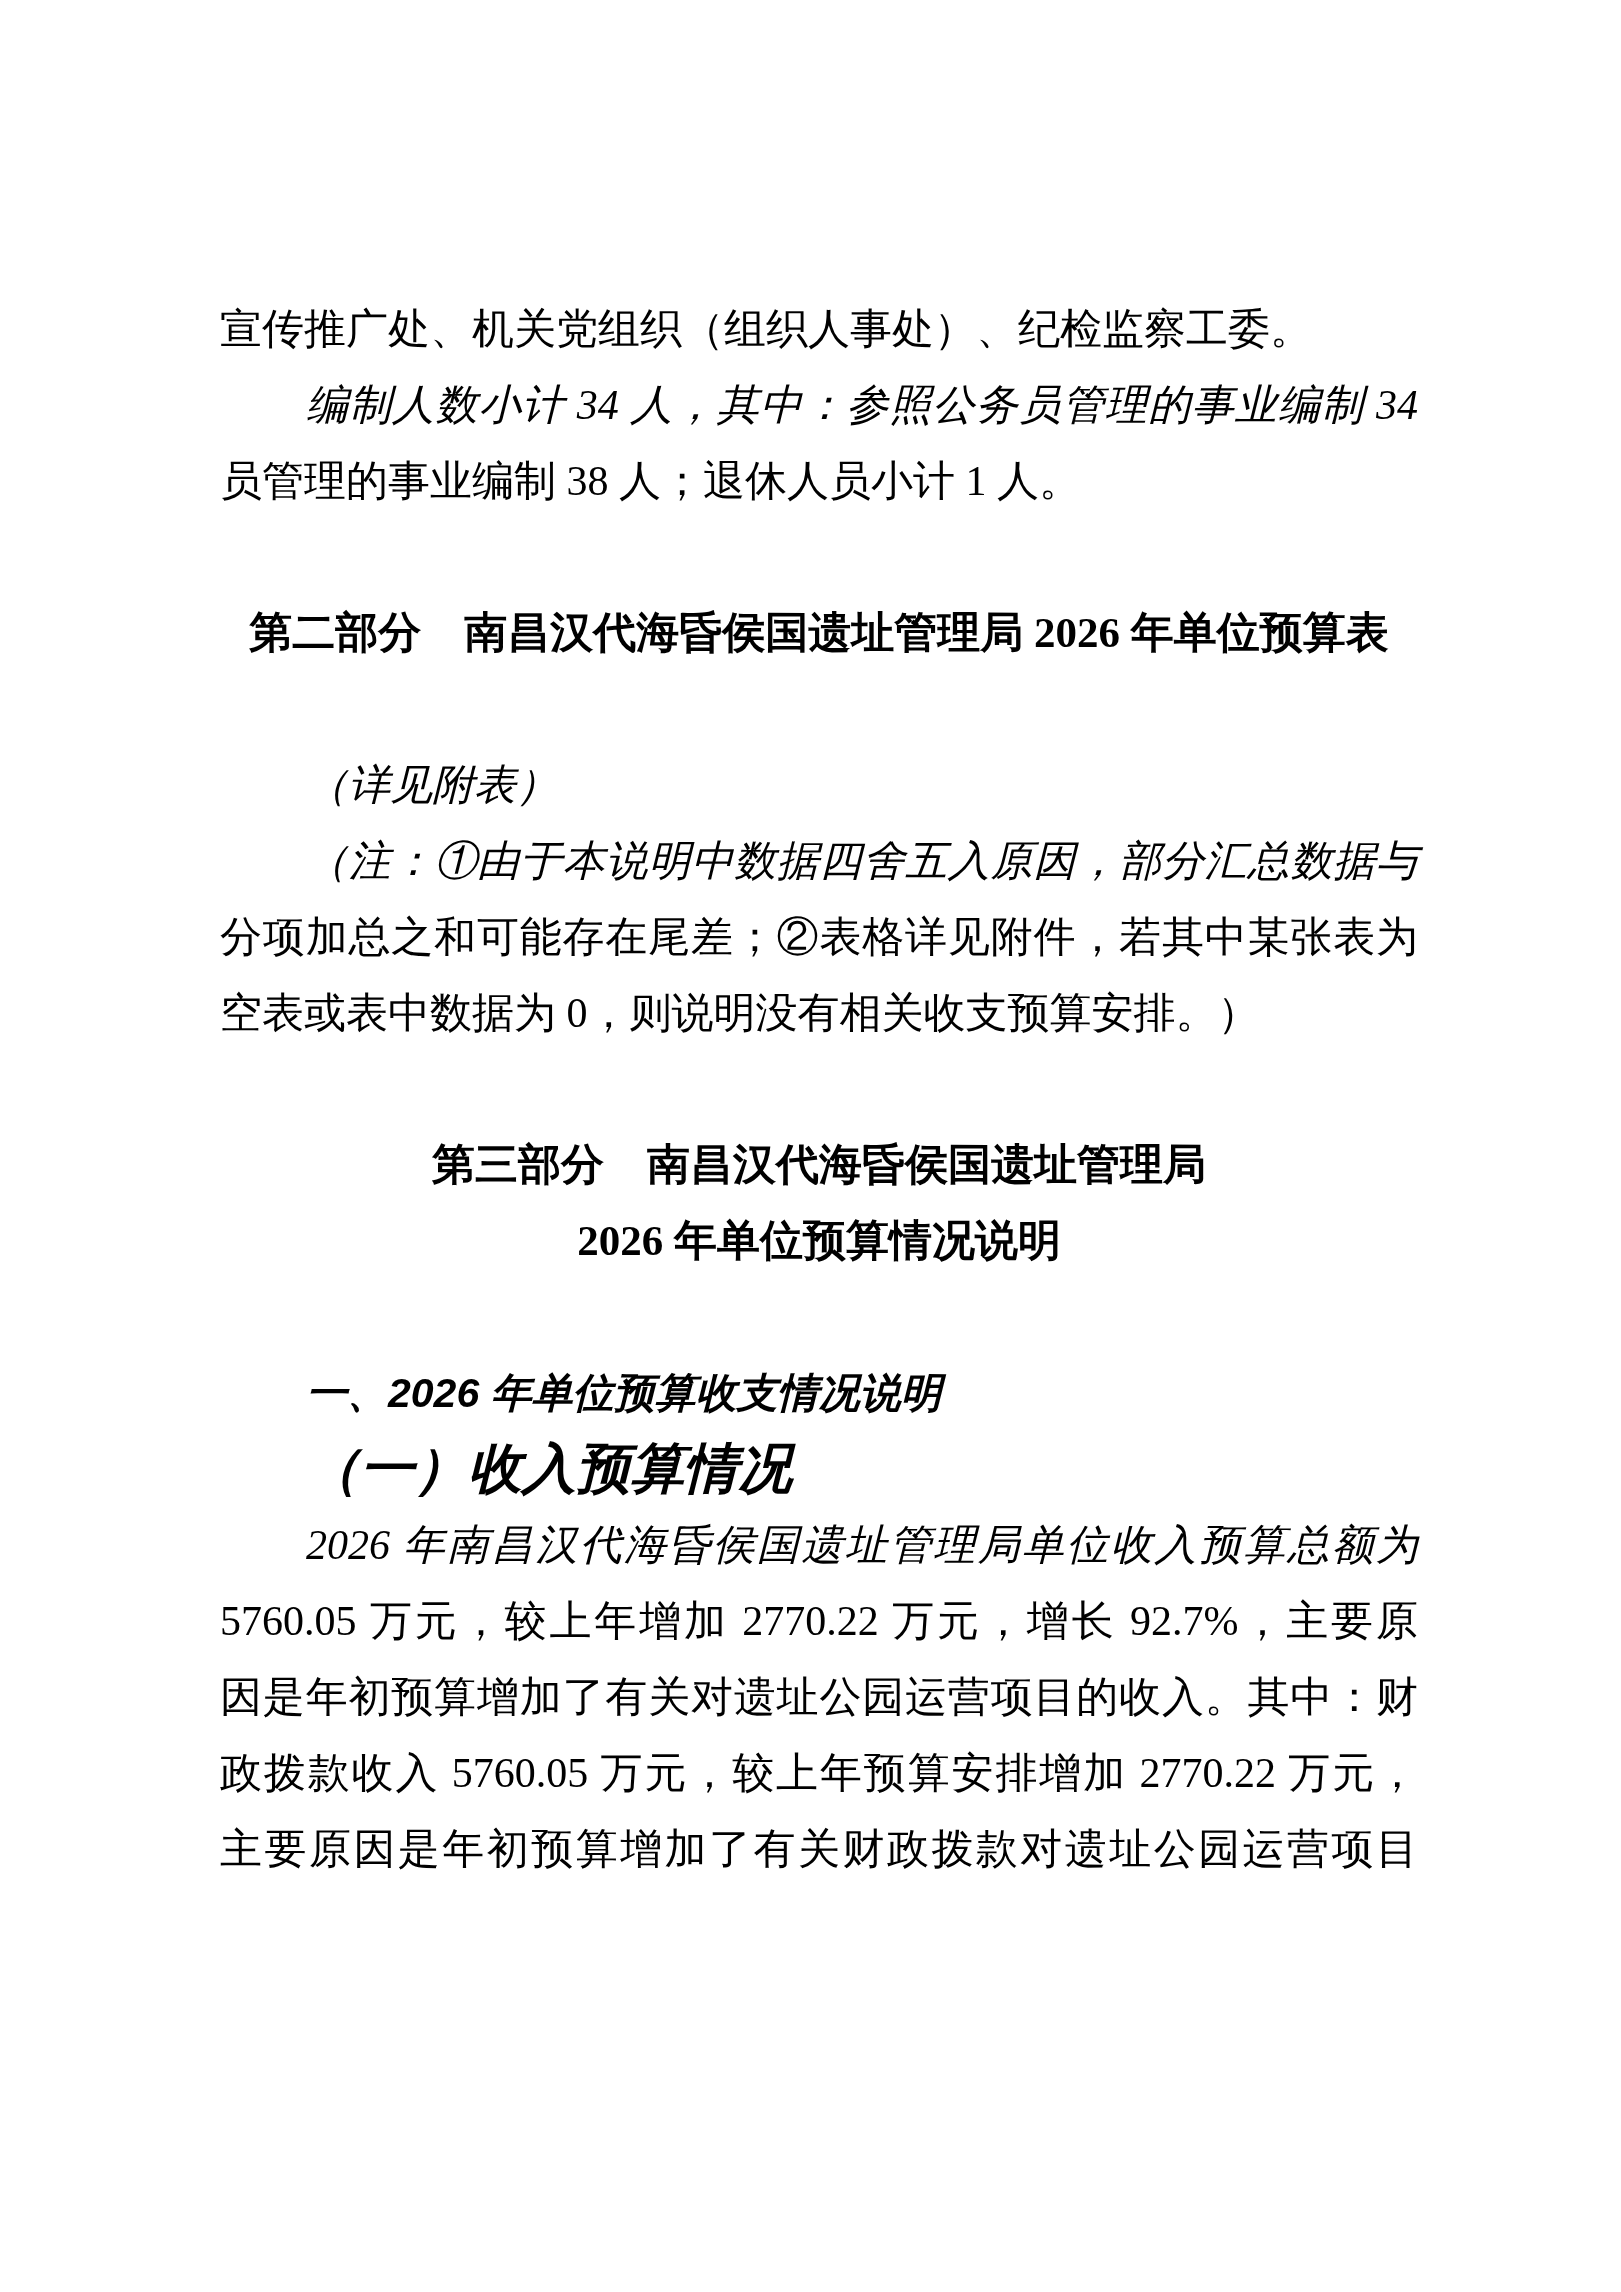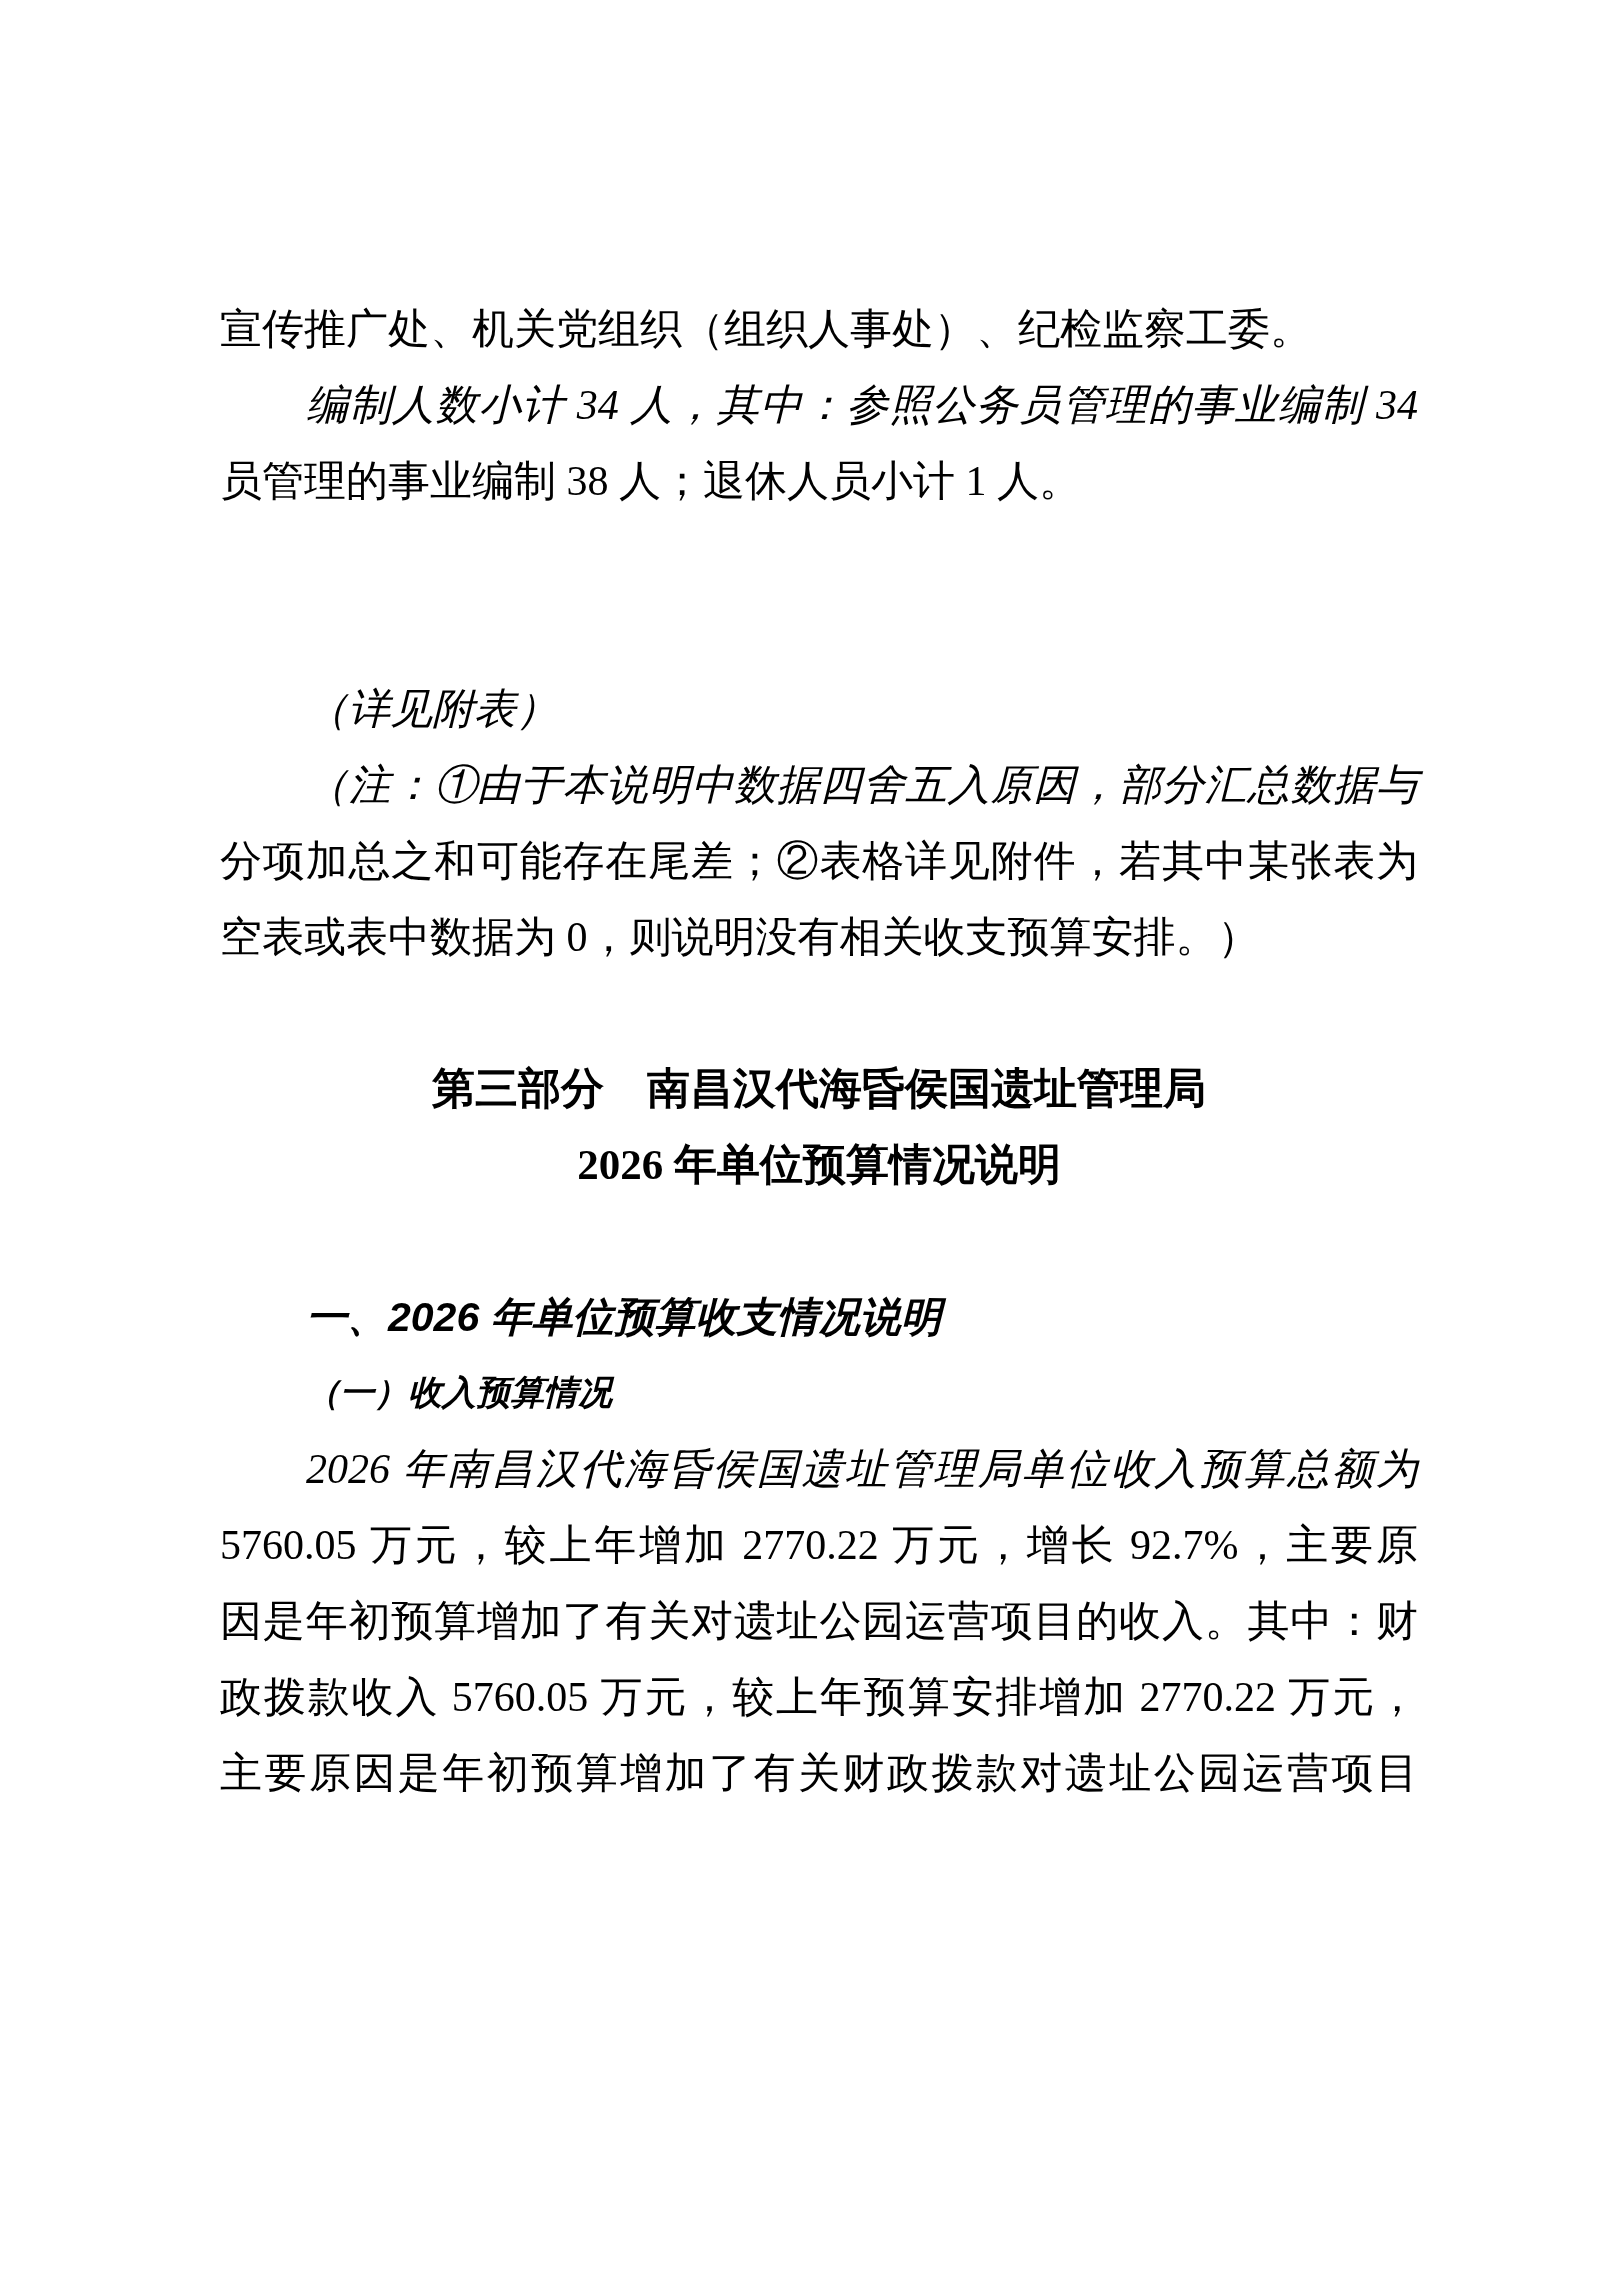--- a/index.html
+++ b/index.html
@@ -40,37 +40,38 @@
     white-space: nowrap;
   }
   .hsans {
     font-family: "Liberation Sans", "DejaVu Sans", sans-serif;
     font-weight: bold;
     font-size: 41px;
     line-height: 76px;
   }
   .hsub {
     font-weight: bold;
-    font-size: 34px;
+    font-size: 54px;
     line-height: 76px;
   }
   .sp { height: 76px; }
 </style>
 </head>
 <body>
 
 <div class="page">
 
   <div class="ln">宣传推广处、机关党组织（组织人事处）、纪检监察工委。</div>
 
   <div class="ln jf ind">编制人数小计 34 人，其中：参照公务员管理的事业编制 34</div>
   <div class="ln">员管理的事业编制 38 人；退休人员小计 1 人。</div>
 
   <div class="sp"></div>
 
+  <div class="ln hpart">第二部分　南昌汉代海昏侯国遗址管理局 2026 年单位预算表</div>
 
   <div class="sp"></div>
 
   <div class="ln ind">（详见附表）</div>
 
   <div class="ln jf ind">（注：①由于本说明中数据四舍五入原因，部分汇总数据与</div>
   <div class="ln jf">分项加总之和可能存在尾差；②表格详见附件，若其中某张表为</div>
   <div class="ln">空表或表中数据为 0，则说明没有相关收支预算安排。）</div>
 
   <div class="sp"></div>

